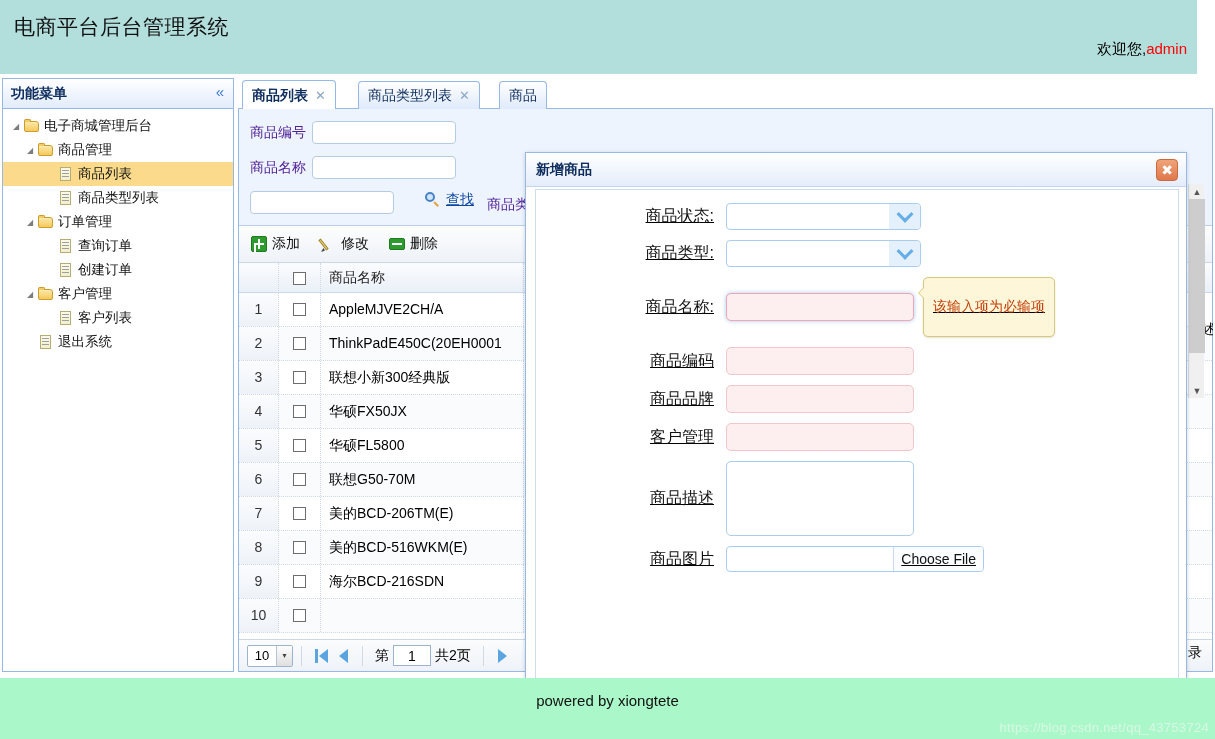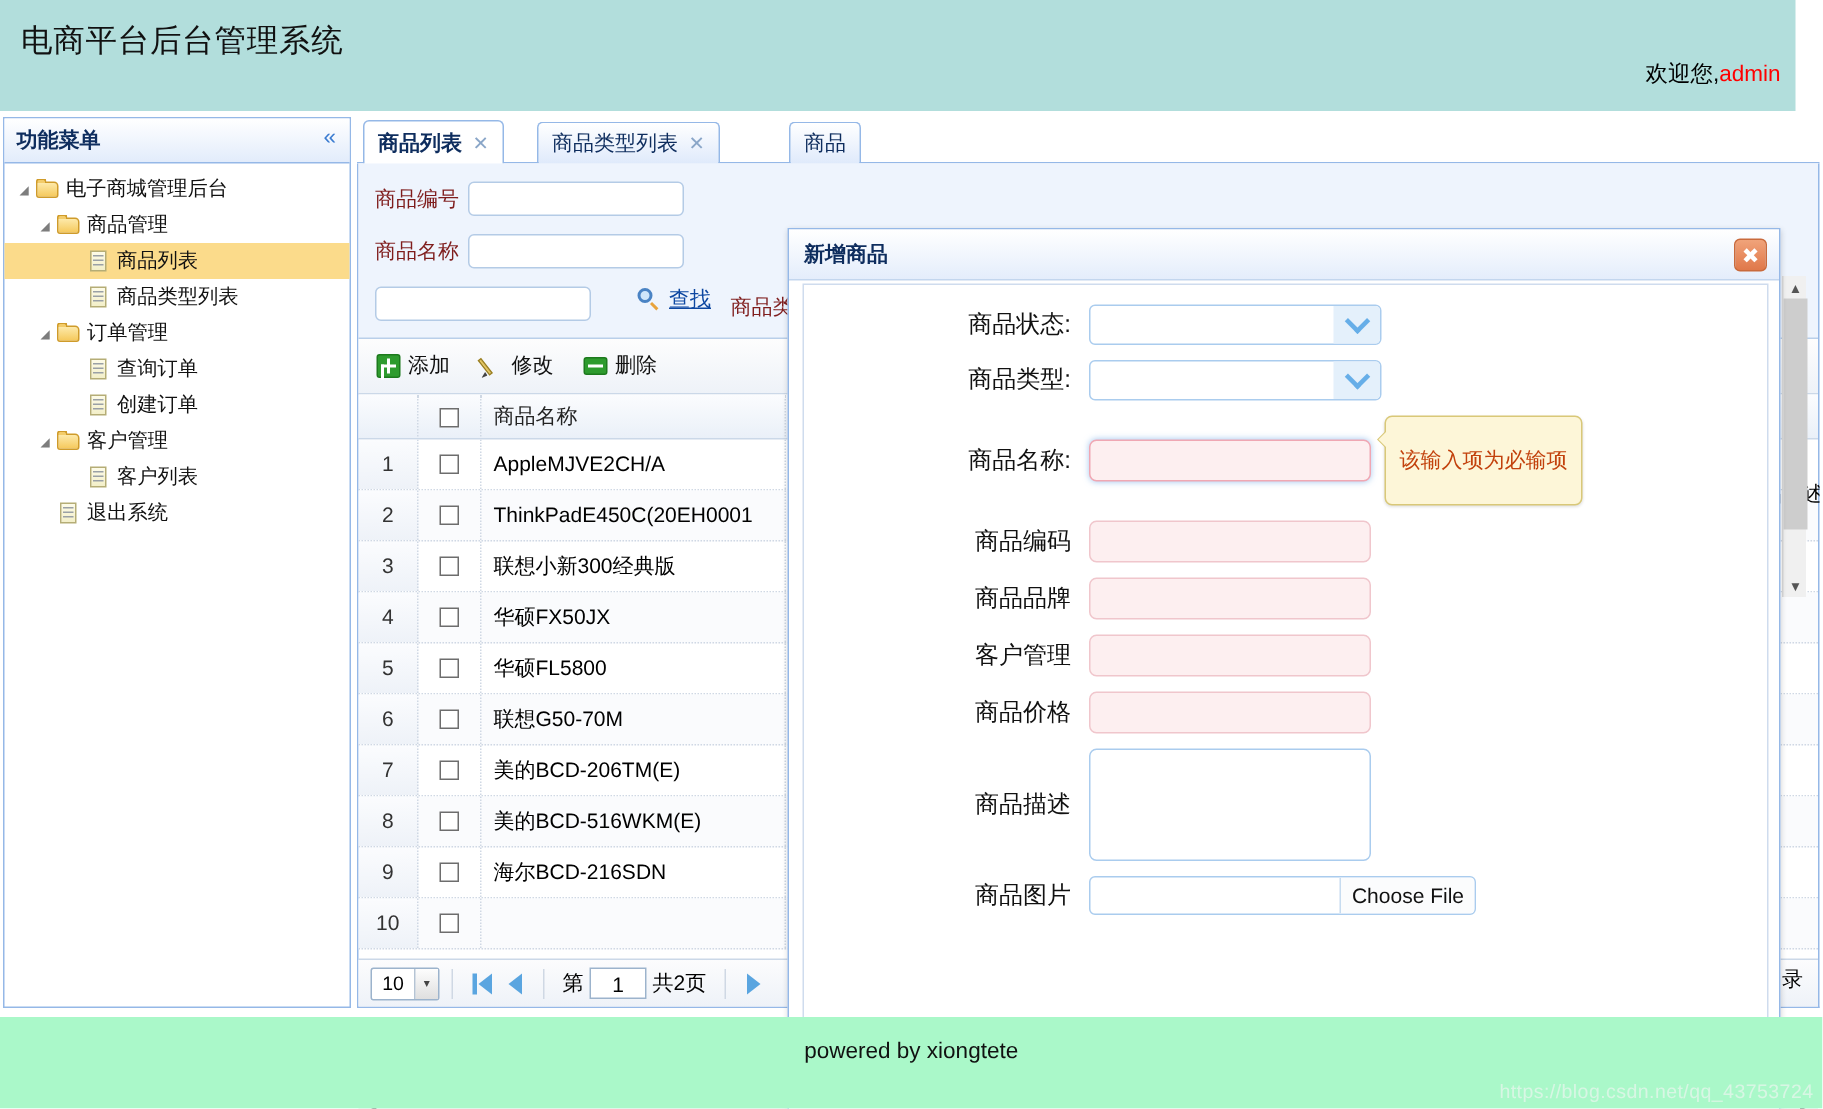--- a/index.html
+++ b/index.html
@@ -88,33 +88,33 @@
     border:1px solid #95b8e7;border-bottom:none;border-radius:4px 4px 0 0;
     display:flex;align-items:center;padding:0 9px;cursor:pointer;white-space:nowrap;
   }
   .tab.active{background:#ffffff;top:2px;height:30px;}
   .tab.active .tlab{font-weight:bold;color:#0e2d5e;font-size:14px;}
   .tab.idle{background:linear-gradient(#ffffff,#dfeafb);}
   .tab.idle .tlab{color:#0e2d5e;font-size:14px;}
   .tab .xc{margin-left:7px;color:#8aa6c8;font-size:13px;}
   #tab0{left:4px;}
   #tab1{left:120px;}
-  #tab2{left:288px;}
+  #tab2{left:261px;}
 
   #tabbody{
     position:absolute;left:0;top:31px;width:975px;height:563px;
     border:1px solid #95b8e7;border-top:none;background:#ffffff;box-sizing:border-box;
   }
   
   #searchbar{
     position:absolute;left:0;top:0;width:973px;height:117px;
     background:#eef4fd;border-bottom:1px solid #b9cfea;box-sizing:border-box;
   }
   .srow{position:absolute;display:flex;align-items:center;}
-  .slab{font-size:14px;color:#7f1d1d;margin-right:6px;font-family:Liberation Mono, monospace;}
+  .slab{font-size:14px;color:#4c1d95;margin-right:6px;font-family:Liberation Mono, monospace;}
   .sinput{
     width:144px;height:23px;border:1px solid #b4cbe6;border-radius:4px;
     background:#ffffff;box-sizing:border-box;outline:none;
     font-family:"Liberation Sans",sans-serif;font-size:13px;padding:0 4px;
   }
   #srow0{left:11px;top:12px;}
   #srow1{left:11px;top:47px;}
   #srow2{left:248px;top:47px;margin-top:40px;}
   #srow3{left:11px;top:82px;}
   #findbtn{
@@ -243,21 +243,21 @@
     position:absolute;right:8px;top:6px;width:22px;height:22px;border-radius:4px;
     background:linear-gradient(#f0a37a,#e0784a);border:1px solid #c96a3c;
     display:flex;align-items:center;justify-content:center;cursor:pointer;box-sizing:border-box;
   }
   #dlg-close .xg{color:#fff;font-size:14px;font-weight:bold;line-height:1;}
   #dlg-body{
     position:absolute;left:9px;top:36px;width:644px;height:547px;
     border:1px solid #cfdcee;background:#ffffff;box-sizing:border-box;
     padding-top:13px;
   }
-  .frow{display:flex;align-items:center;margin-bottom:10px;}
+  .frow{display:flex;align-items:center;margin-bottom:10px;text-decoration:underline;}
   .flabel{width:190px;text-align:right;padding-right:12px;font-size:16px;color:#111;box-sizing:border-box;}
   .fsel{
     width:195px;height:27px;border:1px solid #aaccee;border-radius:4px;background:#fff;
     box-sizing:border-box;display:flex;align-items:center;cursor:pointer;
   }
   .fsel .sv{flex:1;padding-left:6px;font-size:13px;}
   .fsel .sarrow{
     width:31px;height:25px;background:#e4f0fb;border-radius:0 3px 3px 0;
     display:flex;align-items:center;justify-content:center;box-sizing:border-box;
   }
@@ -619,24 +619,20 @@
       <div class="frow">
         <div class="flabel">商品品牌</div>
         <input class="ftext" value="" style="">
       </div>
 
       <div class="frow">
         <div class="flabel">客户管理</div>
         <input class="ftext" value="" style="">
       </div>
 
-      <div class="frow">
-        <div class="flabel">商品价格</div>
-        <input class="ftext" value="" style="">
-      </div>
 
       <div class="frow">
         <div class="flabel">商品描述</div>
         <textarea class="farea" style=""></textarea>
       </div>
 
       <div class="frow">
         <div class="flabel">商品图片</div>
         <div class="ffile">
           <span class="fpath"></span>

